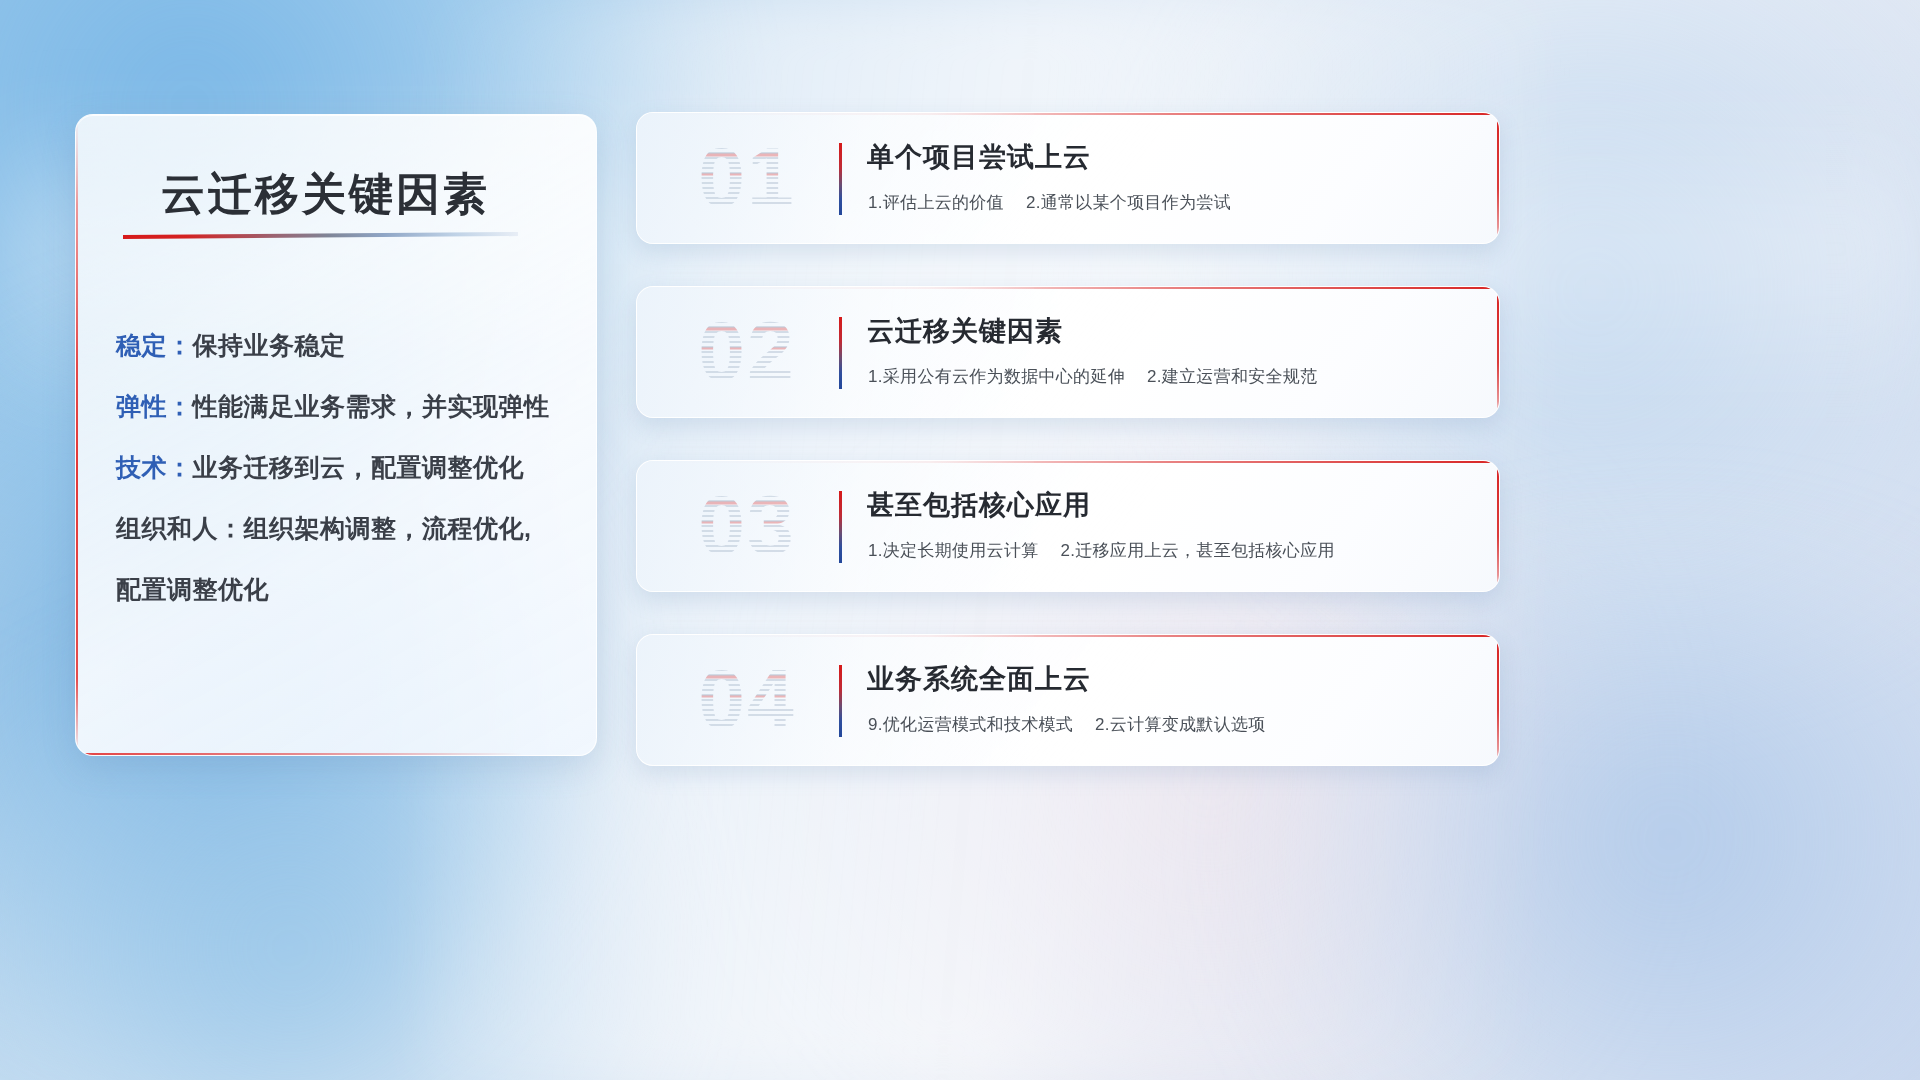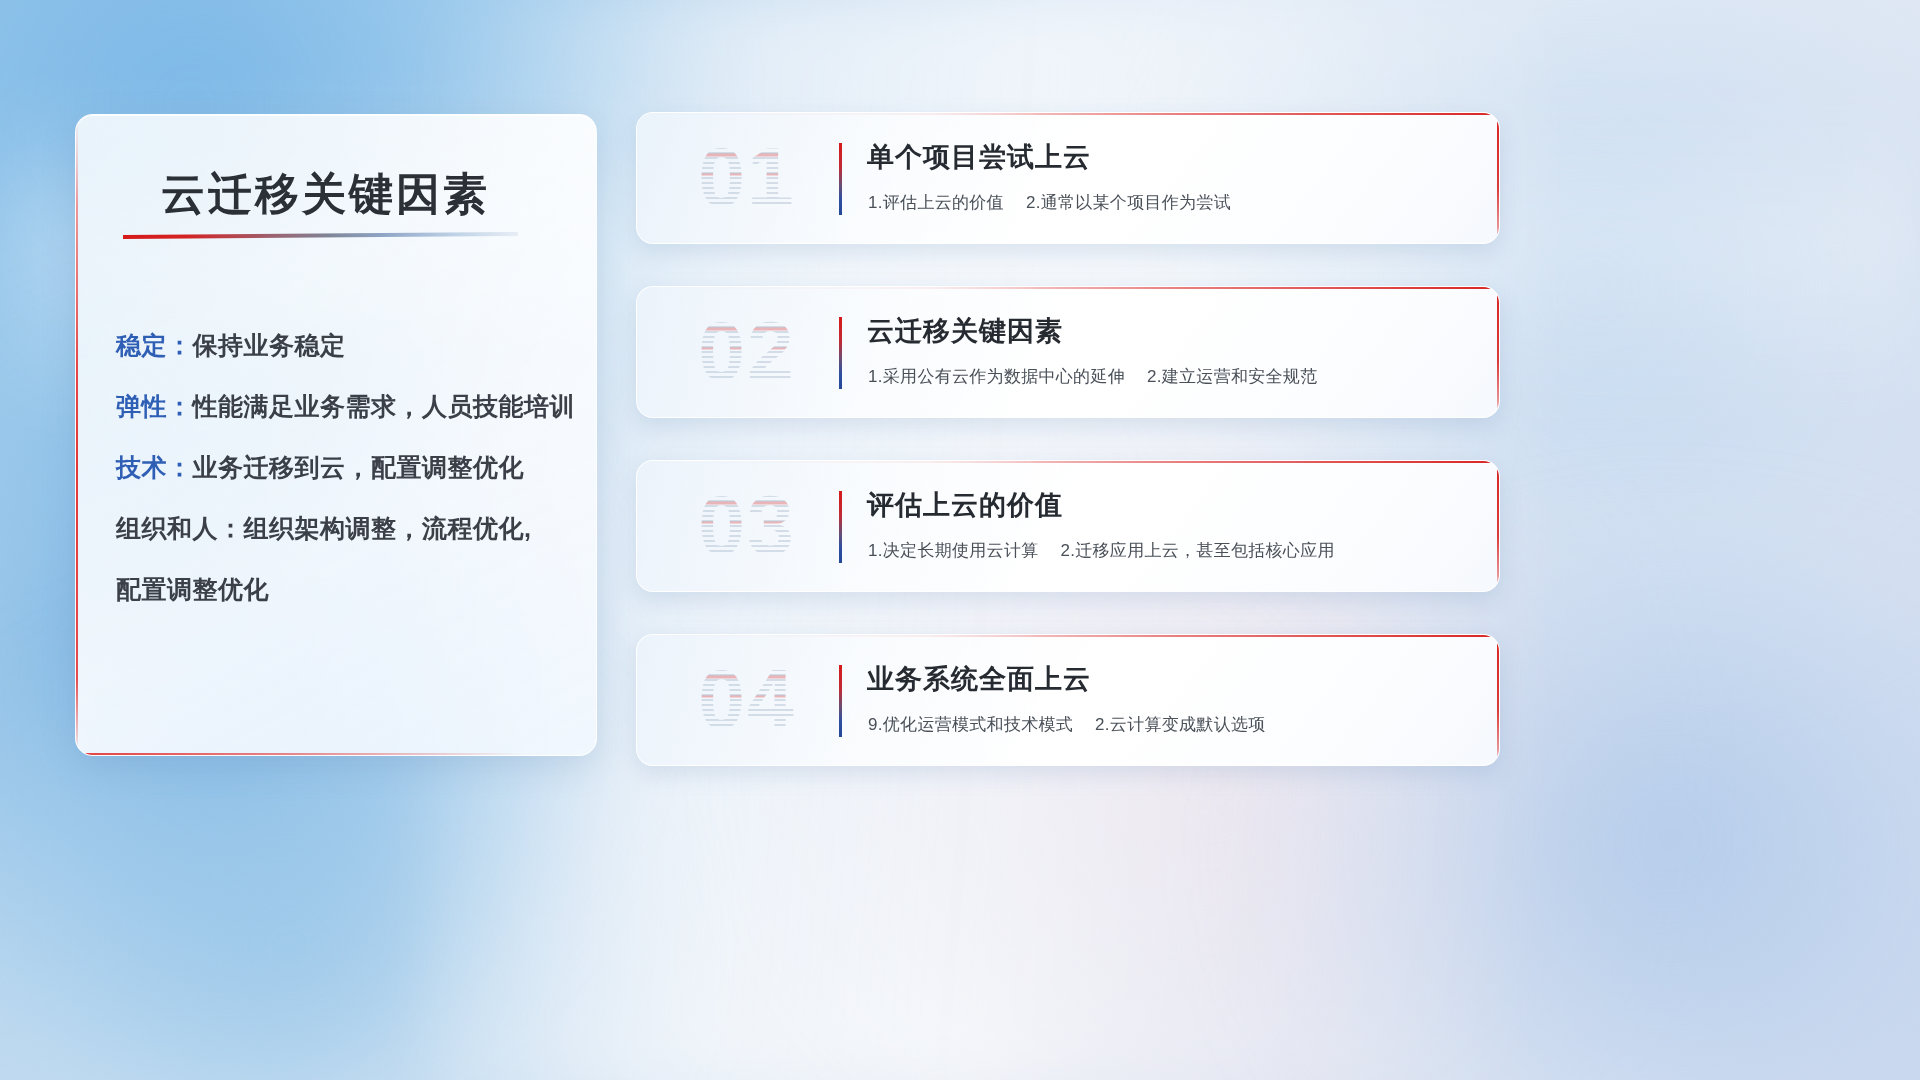--- a/index.html
+++ b/index.html
@@ -108,21 +108,21 @@
   <div class="lc-sheen"></div>
 
   <div id="left-title">云迁移关键因素</div>
   <div id="title-rule"></div>
 
   <div id="left-list">
     <div class="li-row">
       <span class="li-lab">稳定：</span><span>保持业务稳定</span>
     </div>
     <div class="li-row">
-      <span class="li-lab">弹性：</span><span>性能满足业务需求，人员技能培训</span>
+      <span class="li-lab">弹性：</span><span>性能满足业务需求，并实现弹性</span>
     </div>
     <div class="li-row">
       <span class="li-lab">技术：</span><span>业务迁移到云，配置调整优化</span>
     </div>
     <div class="li-row">
       <span class="li-lab dark">组织和人：</span><span>组织架构调整，流程优化,</span>
     </div>
     <div class="li-row cont">
       <span>配置调整优化</span>
     </div>
@@ -151,21 +151,21 @@
     <div class="rc-desc">
       <span>1.采用公有云作为数据中心的延伸</span><span class="rc-gap"></span><span>2.建立运营和安全规范</span>
     </div>
   </div>
 
   <div class="rcard">
     <div class="rc-gloss"></div>
     <div class="rc-num">03</div>
     <div class="rc-num2">03</div>
     <div class="rc-bar"></div>
-    <div class="rc-head">评估上云的价值</div>
+    <div class="rc-head">甚至包括核心应用</div>
     <div class="rc-desc">
       <span>1.决定长期使用云计算</span><span class="rc-gap"></span><span>2.迁移应用上云，甚至包括核心应用</span>
     </div>
   </div>
 
   <div class="rcard">
     <div class="rc-gloss"></div>
     <div class="rc-num">04</div>
     <div class="rc-num2">04</div>
     <div class="rc-bar"></div>

